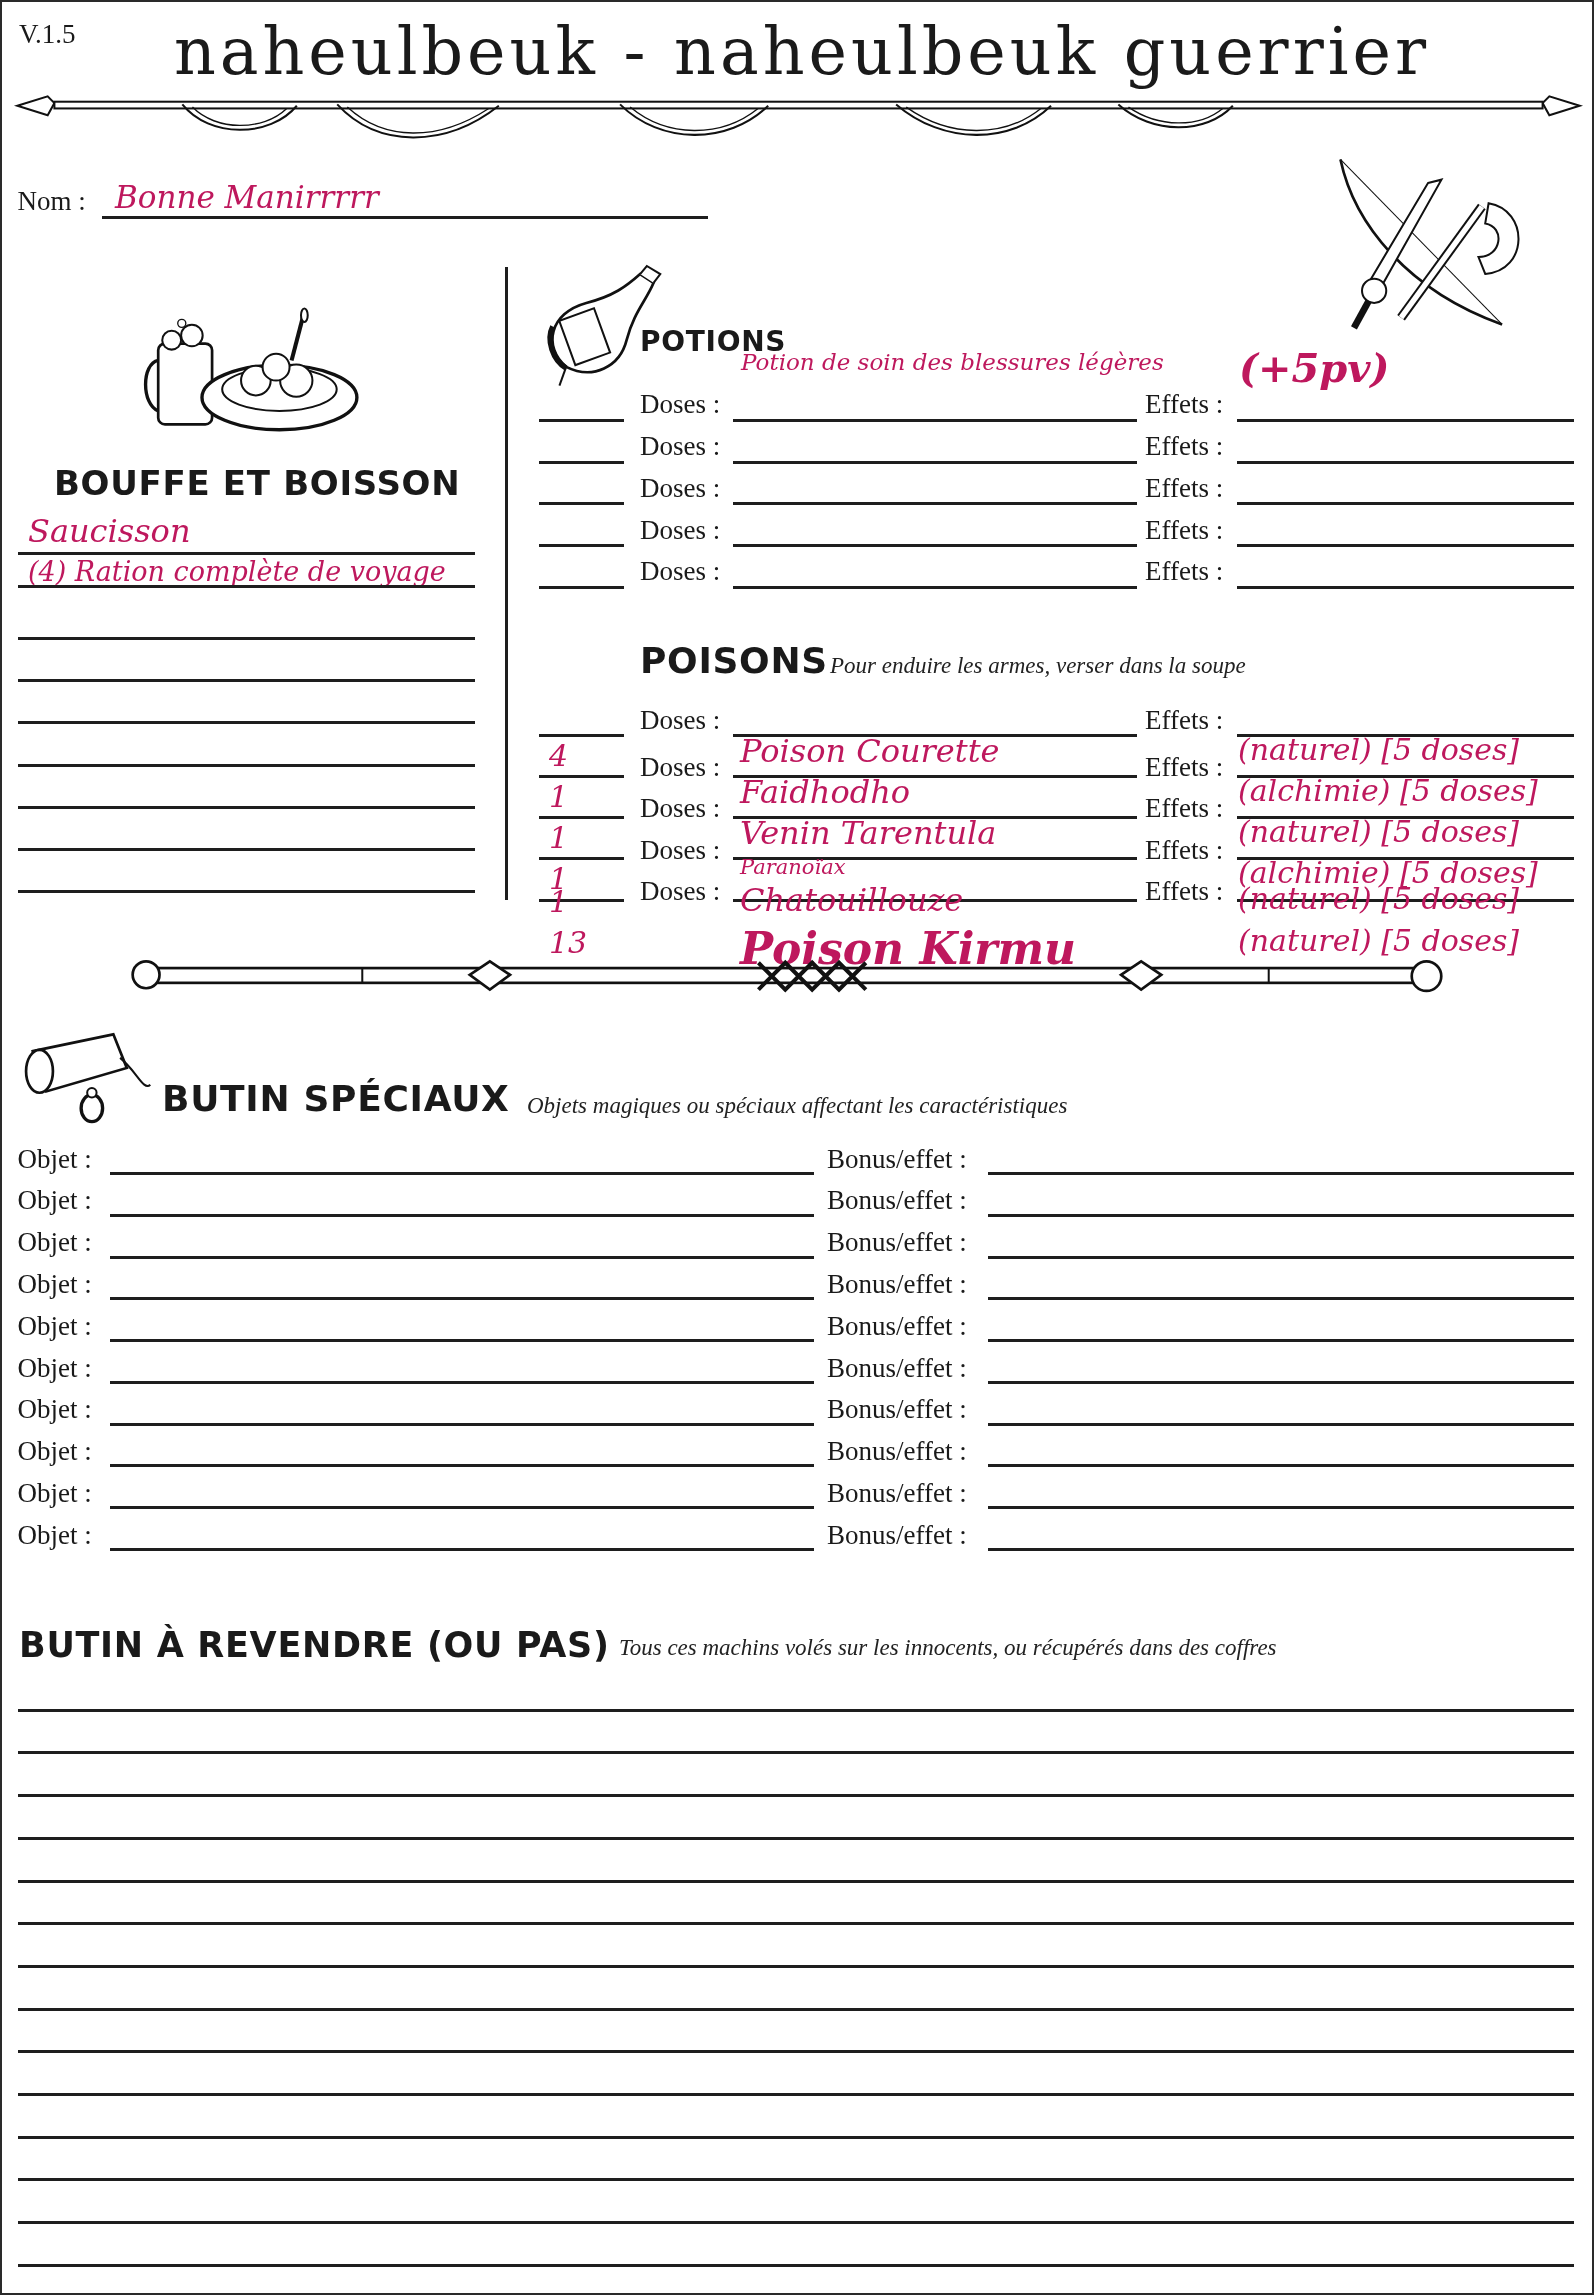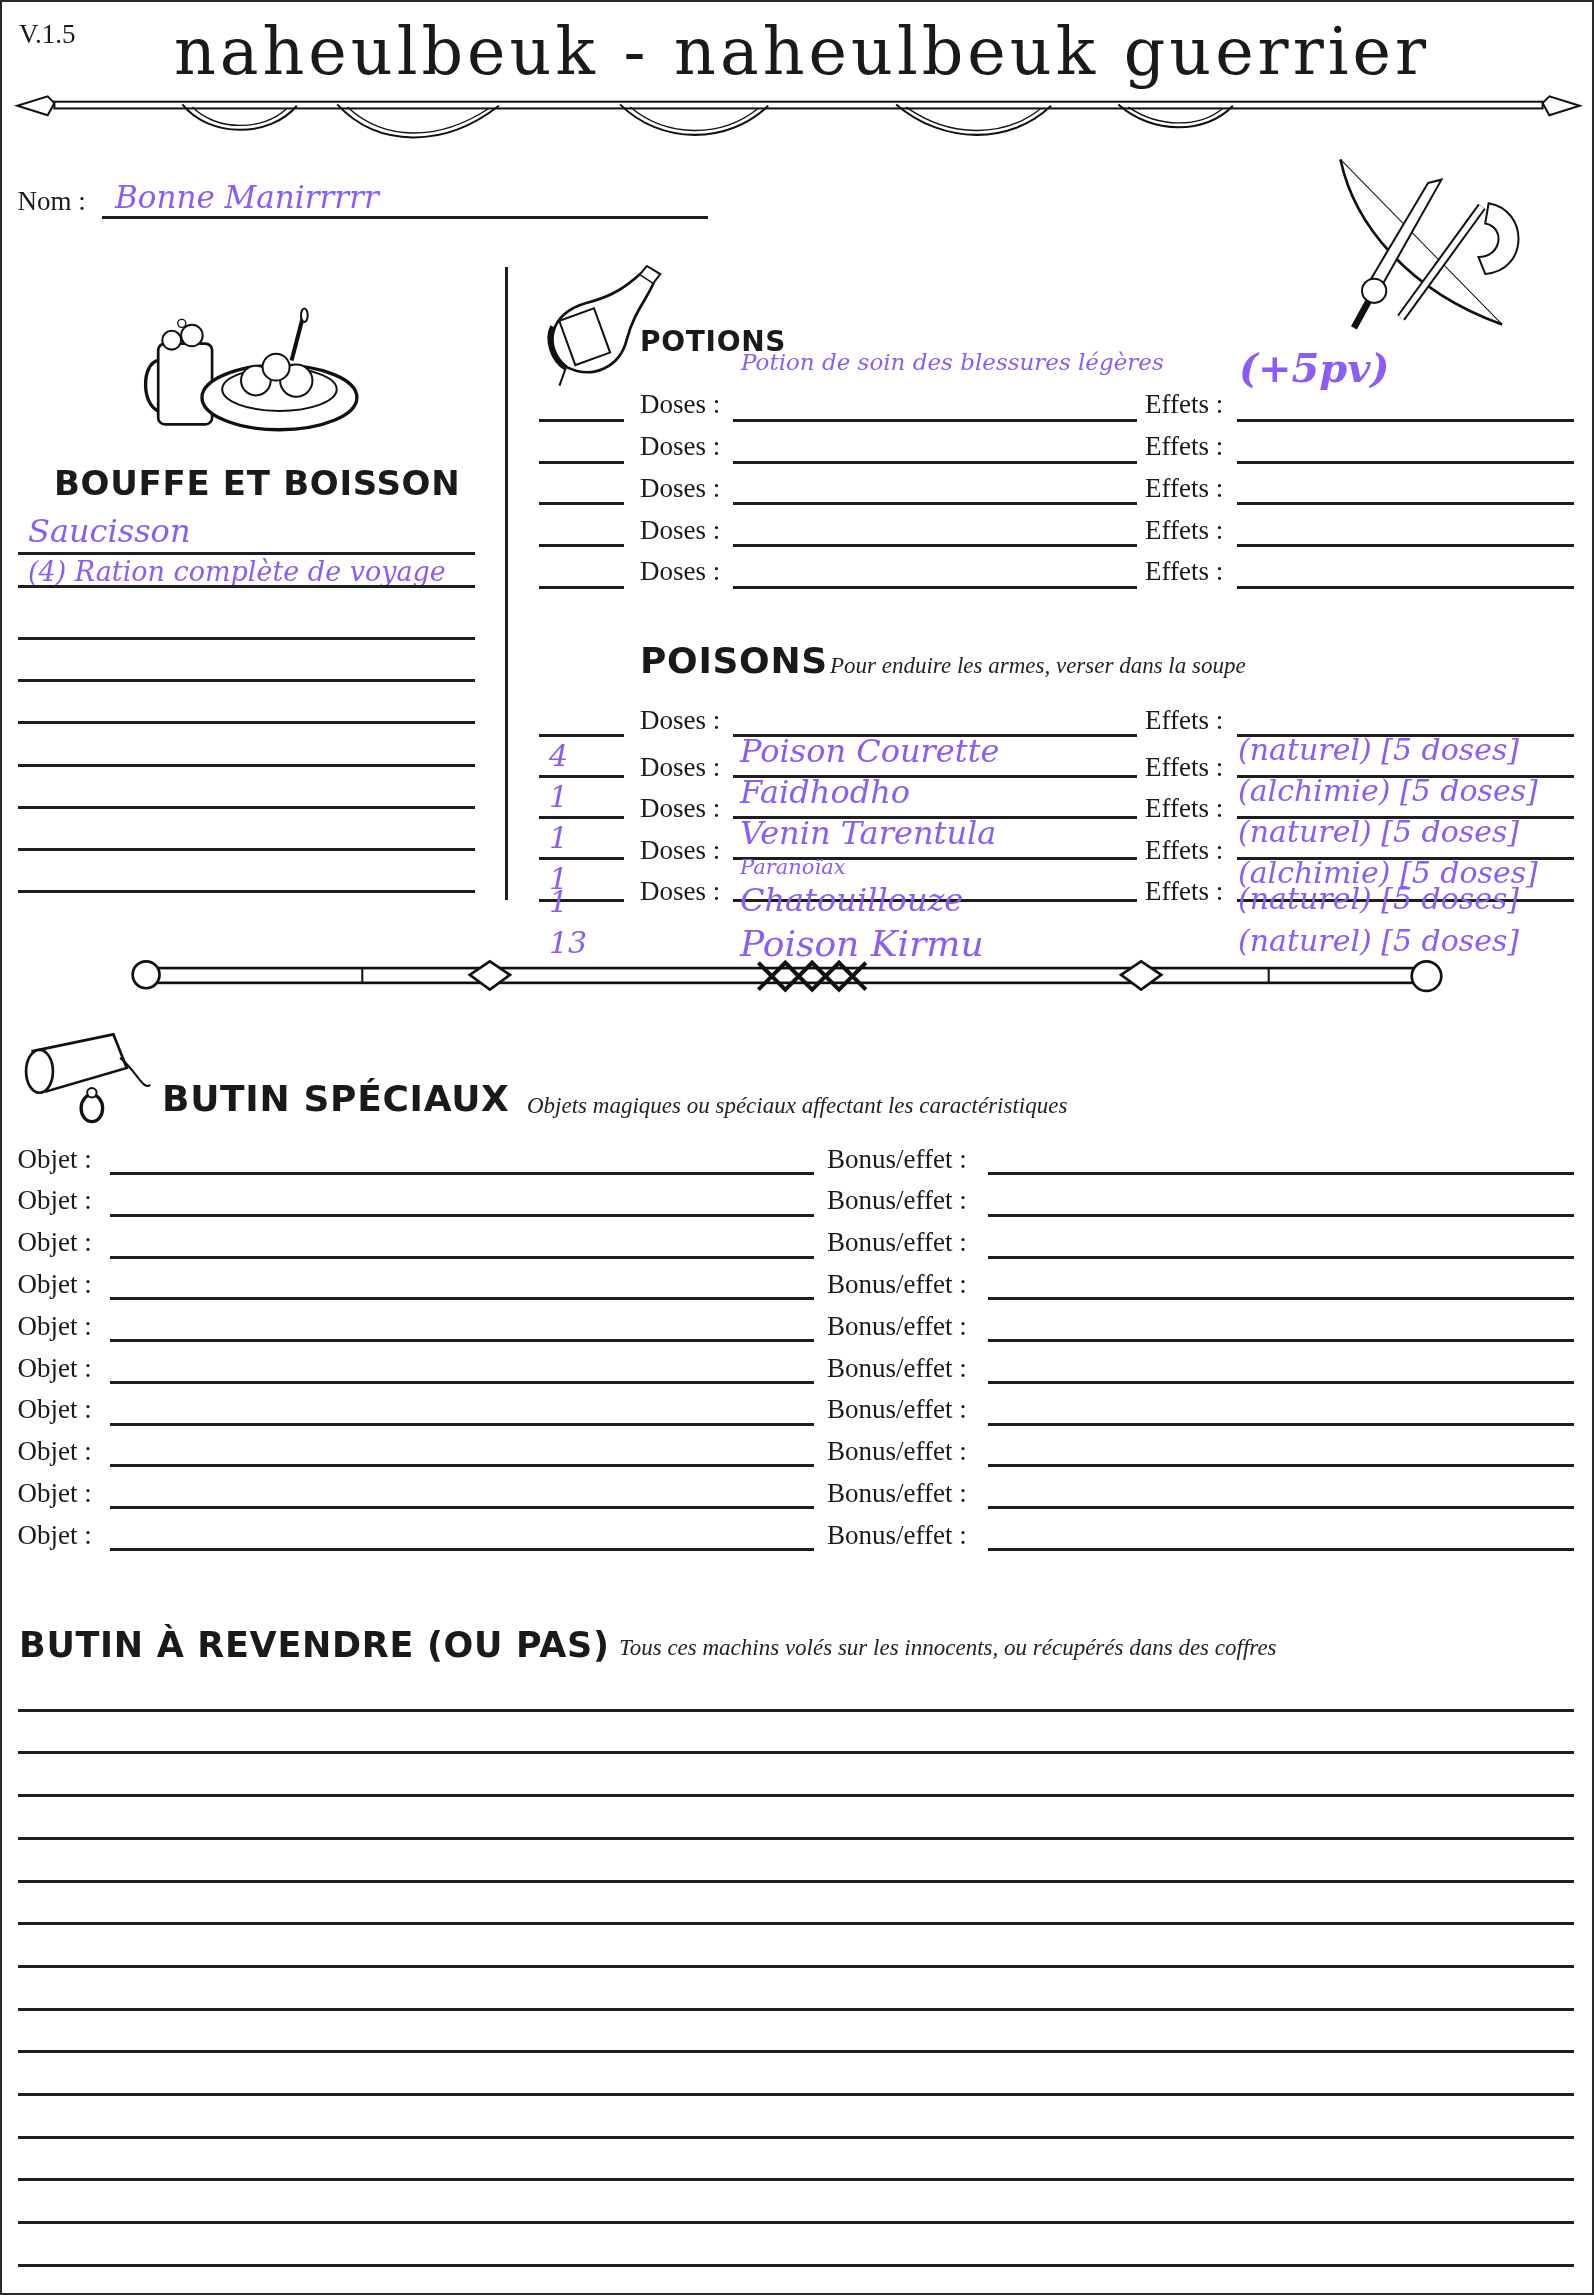--- a/index.html
+++ b/index.html
@@ -1,21 +1,21 @@
 <!DOCTYPE html>
 <html style="font-size:10.8px"><head>
 <meta charset="utf-8">
 <style>
   html, body { margin: 0; padding: 0; background: #ffffff; }
   body { width: 1594px; height: 2295px; position: relative; overflow: hidden; font-family: "Liberation Serif", serif; color: #1a1a1a; }
   .frame { position: absolute; left: 0; top: 0; width: 1590px; height: 2291px; border: 2px solid #2a2a2a; }
   .abs { position: absolute; }
   .version { left: 19px; top: 19px; font-size: 27px; font-family: "Liberation Serif", serif; }
   .title { left: 162px; top: 13.5px; width: 1280px; text-align: center; font-size: 65px; font-family: "DejaVu Serif", serif; letter-spacing: 4px; font-weight: normal; }
-  .hand { font-family: "DejaVu Serif", serif; font-style: italic; color: #8b5cf6; }
+  .hand { font-family: "DejaVu Serif", serif; font-style: italic; color: #be185d; }
   .rule { position: absolute; height: 3.4px; background: #1e1e1e; }
   .label { font-family: "Liberation Serif", serif; font-size: 27px; color: #1a1a1a; }
   .head { font-family: "DejaVu Sans", sans-serif; font-weight: bold; color: #1a1a1a; letter-spacing: 0.7px; }
   .sub { font-family: "Liberation Serif", serif; font-style: italic; color: #222; }
   .vline { position: absolute; width: 3.4px; background: #1e1e1e; }
   svg { position: absolute; overflow: visible; }
 </style>
 </head>
 <body>
 
@@ -166,21 +166,21 @@
     <div class="abs label" style="left:640px;top:876px;">Doses :</div>
     <div class="abs hand" style="left:740px;top:855px;font-size:21px;">Paranoïax</div>
     <div class="rule" style="left:733px;top:899px;width:404px;"></div>
     <div class="abs label" style="left:1145px;top:876px;">Effets :</div>
     <div class="abs hand" style="left:1238px;top:855px;font-size:30px;">(alchimie)  [5 doses]</div>
     <div class="rule" style="left:1237px;top:899px;width:337px;"></div>
     <div class="abs hand" style="left:549px;top:884px;font-size:30px;">1</div>
     <div class="abs hand" style="left:740px;top:881px;font-size:32px;">Chatouillouze</div>
     <div class="abs hand" style="left:1238px;top:881px;font-size:30px;">(naturel)  [5 doses]</div>
     <div class="abs hand" style="left:549px;top:925px;font-size:30px;">13</div>
-    <div class="abs hand" style="left:740px;top:923px;font-size:36px;">Poison Kirmu</div>
+    <div class="abs hand" style="left:740px;top:923px;font-size:44px;font-weight:bold;">Poison Kirmu</div>
     <div class="abs hand" style="left:1238px;top:923px;font-size:30px;">(naturel)  [5 doses]</div>
   </div>
 
 <svg style="left:125px;top:956px;" width="1334" height="47" viewBox="0 0 1980 70">
   <rect x="30" y="18" width="1900" height="22" fill="#fff" stroke="#111" stroke-width="4"></rect>
   <circle cx="28" cy="28" r="20" fill="#fff" stroke="#111" stroke-width="4"></circle>
   <circle cx="1935" cy="30" r="22" fill="#fff" stroke="#111" stroke-width="4"></circle>
   <path d="M510 28 L540 8 L570 28 L540 50 Z" fill="#fff" stroke="#111" stroke-width="4"></path>
   <path d="M1480 28 L1510 8 L1540 28 L1510 50 Z" fill="#fff" stroke="#111" stroke-width="4"></path>
   <path d="M940 10 L980 50 L1020 10 L1060 50 L1100 10 M940 50 L980 10 L1020 50 L1060 10 L1100 50" fill="none" stroke="#111" stroke-width="6"></path>

